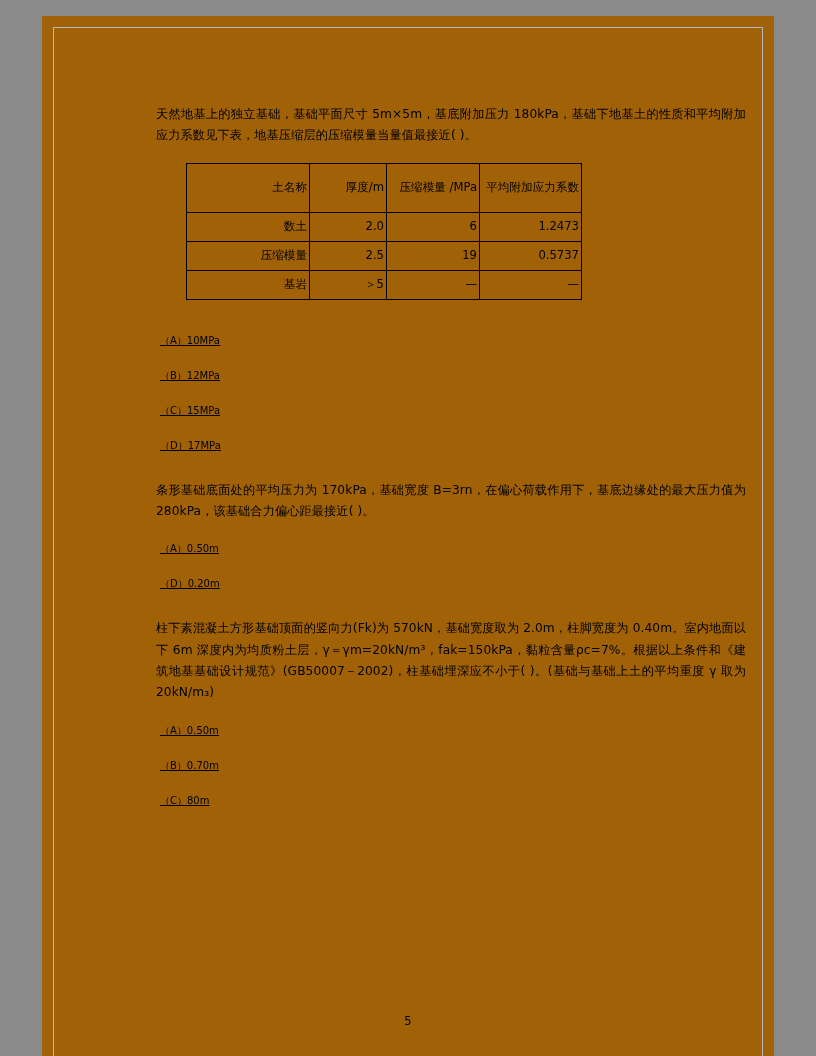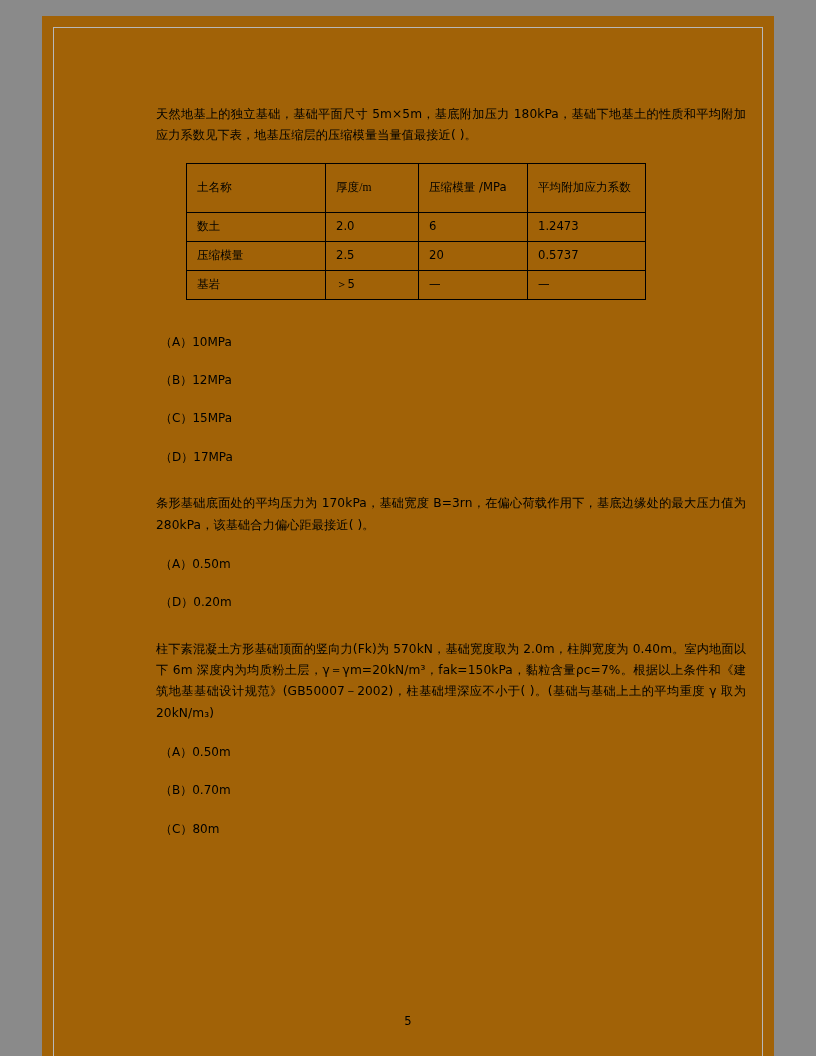--- a/index.html
+++ b/index.html
@@ -36,50 +36,51 @@
   .q-block {
     margin-bottom: 0;
   }
   .q-text {
     font-size: 12.2px;
     line-height: 1.75;
     text-align: justify;
     letter-spacing: 0.1px;
   }
   .opt {
-    font-size: 12px;
+    font-size: 10px;
     line-height: 1.7;
     margin-top: 18px;
     padding-left: 4px;
+    text-decoration: underline;
   }
   .opt:first-of-type {
     margin-top: 20px;
   }
   table.soil {
     border-collapse: collapse;
     margin: 16px 0 0 30px;
     width: 375px;
     table-layout: fixed;
   }
   table.soil td, table.soil th {
     border: 1px solid #000000;
     font-size: 11.6px;
-    text-align: left;
-    padding: 3px 10px;
+    text-align: right;
+    padding: 3px 2px;
     font-weight: normal;
     line-height: 1.35;
   }
   table.soil thead td {
     height: 42px;
   }
   table.soil tbody td {
     height: 22px;
   }
   .col0 { width: 118px; }
-  .col1 { width: 72px; font-family: Liberation Serif, serif; }
+  .col1 { width: 72px; }
   .col2 { width: 88px; }
   .col3 { width: 97px; }
   .cell-left {
     text-align: left;
     padding-left: 12px;
   }
   .gap-after-table { height: 14px; }
   .q-spacer-lg { height: 26px; }
   .footer {
     position: absolute;
@@ -114,21 +115,21 @@
         <tbody>
           <tr>
             <td>数土</td>
             <td class="cell-left">2.0</td>
             <td class="cell-left">6</td>
             <td>1.2473</td>
           </tr>
           <tr>
             <td>压缩模量</td>
             <td class="cell-left">2.5</td>
-            <td class="cell-left">20</td>
+            <td class="cell-left">19</td>
             <td>0.5737</td>
           </tr>
           <tr>
             <td>基岩</td>
             <td class="cell-left">＞5</td>
             <td class="cell-left">—</td>
             <td>—</td>
           </tr>
         </tbody>
       </table>

